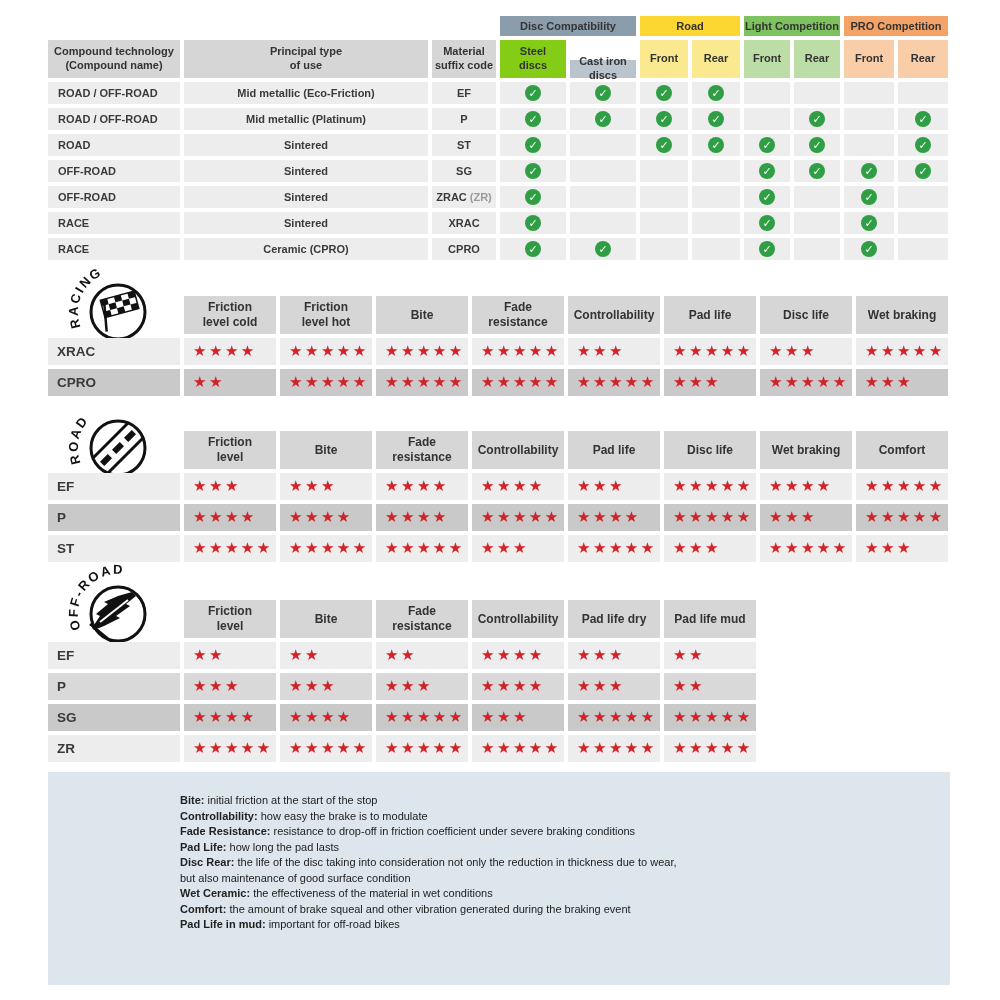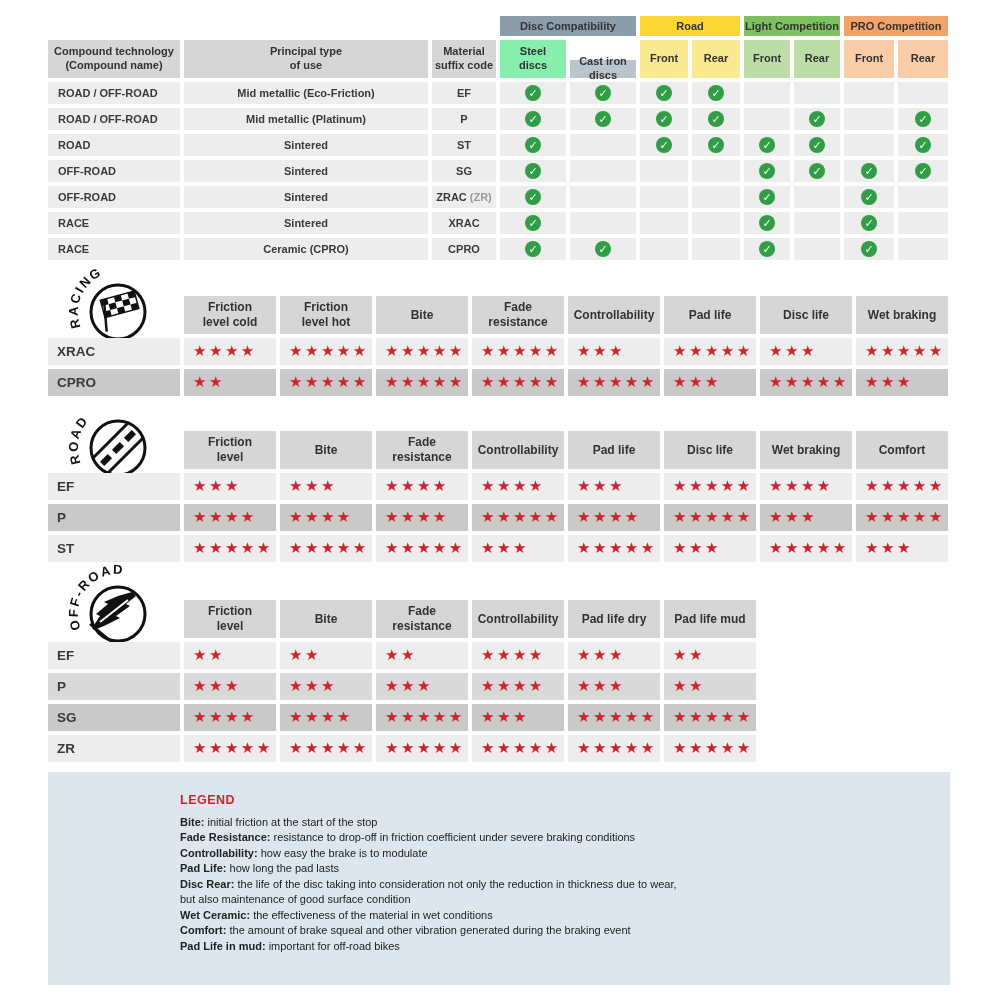--- a/index.html
+++ b/index.html
@@ -44,21 +44,21 @@
       <div class="ghead" style="background: rgb(139, 156, 171); grid-column: 4 / span 2; text-align: right;">Disc Compatibility</div>
       <div class="ghead" style="background: rgb(253, 215, 49); grid-column: 6 / span 2;">Road</div>
       <div class="ghead" style="background: rgb(125, 194, 94); grid-column: 8 / span 2;">Light Competition</div>
       <div class="ghead" style="background: rgb(243, 163, 104); grid-column: 10 / span 2;">PRO Competition</div>
       <div class="chead">Compound technology
 (Compound name)</div>
       <div class="chead">Principal type
 of use</div>
       <div class="chead">Material
 suffix code</div>
-      <div class="chead" style="background: #86efac;">Steel
+      <div class="chead" style="background: #84cc16;">Steel
 discs</div>
       <div class="chead" style="background: rgb(185, 196, 205); margin-top: 20px;">Cast iron
 discs</div>
       <div class="chead" style="background: rgb(250, 233, 143);">Front</div>
       <div class="chead" style="background: rgb(250, 233, 143);">Rear</div>
       <div class="chead" style="background: rgb(188, 221, 166);">Front</div>
       <div class="chead" style="background: rgb(188, 221, 166);">Rear</div>
       <div class="chead" style="background: rgb(248, 205, 168);">Front</div>
       <div class="chead" style="background: rgb(248, 205, 168);">Rear</div>
       <div class="cell left">ROAD / OFF-ROAD</div>
@@ -489,25 +489,24 @@
         <div class="cell left" style="background: rgb(237, 237, 237);">
           <span class="stars-text">★★★★★</span>
         </div>
         <div class="cell left" style="background: rgb(237, 237, 237);">
           <span class="stars-text">★★★★★</span>
         </div>
       </div>
     </div>
   <div class="legend">
     <div class="legend-inner">
-      <div class="legend-title">LEGEND</div>
       <div id="legend-items">
           <div class="legend-item"><span class="term">Bite: </span><span class="def">initial friction at the start of the stop</span></div>
+          <div class="legend-item"><span class="term">Controllability: </span><span class="def">how easy the brake is to modulate</span></div>
           <div class="legend-item"><span class="term">Fade Resistance: </span><span class="def">resistance to drop-off in friction coefficient under severe braking conditions</span></div>
-          <div class="legend-item"><span class="term">Controllability: </span><span class="def">how easy the brake is to modulate</span></div>
           <div class="legend-item"><span class="term">Pad Life: </span><span class="def">how long the pad lasts</span></div>
           <div class="legend-item"><span class="term">Disc Rear: </span><span class="def">the life of the disc taking into consideration not only the reduction in thickness due to wear,
 but also maintenance of good surface condition</span></div>
           <div class="legend-item"><span class="term">Wet Ceramic: </span><span class="def">the effectiveness of the material in wet conditions</span></div>
           <div class="legend-item"><span class="term">Comfort: </span><span class="def">the amount of brake squeal and other vibration generated during the braking event</span></div>
           <div class="legend-item"><span class="term">Pad Life in mud: </span><span class="def">important for off-road bikes</span></div>
         </div>
     </div>
   </div>
 </div>

